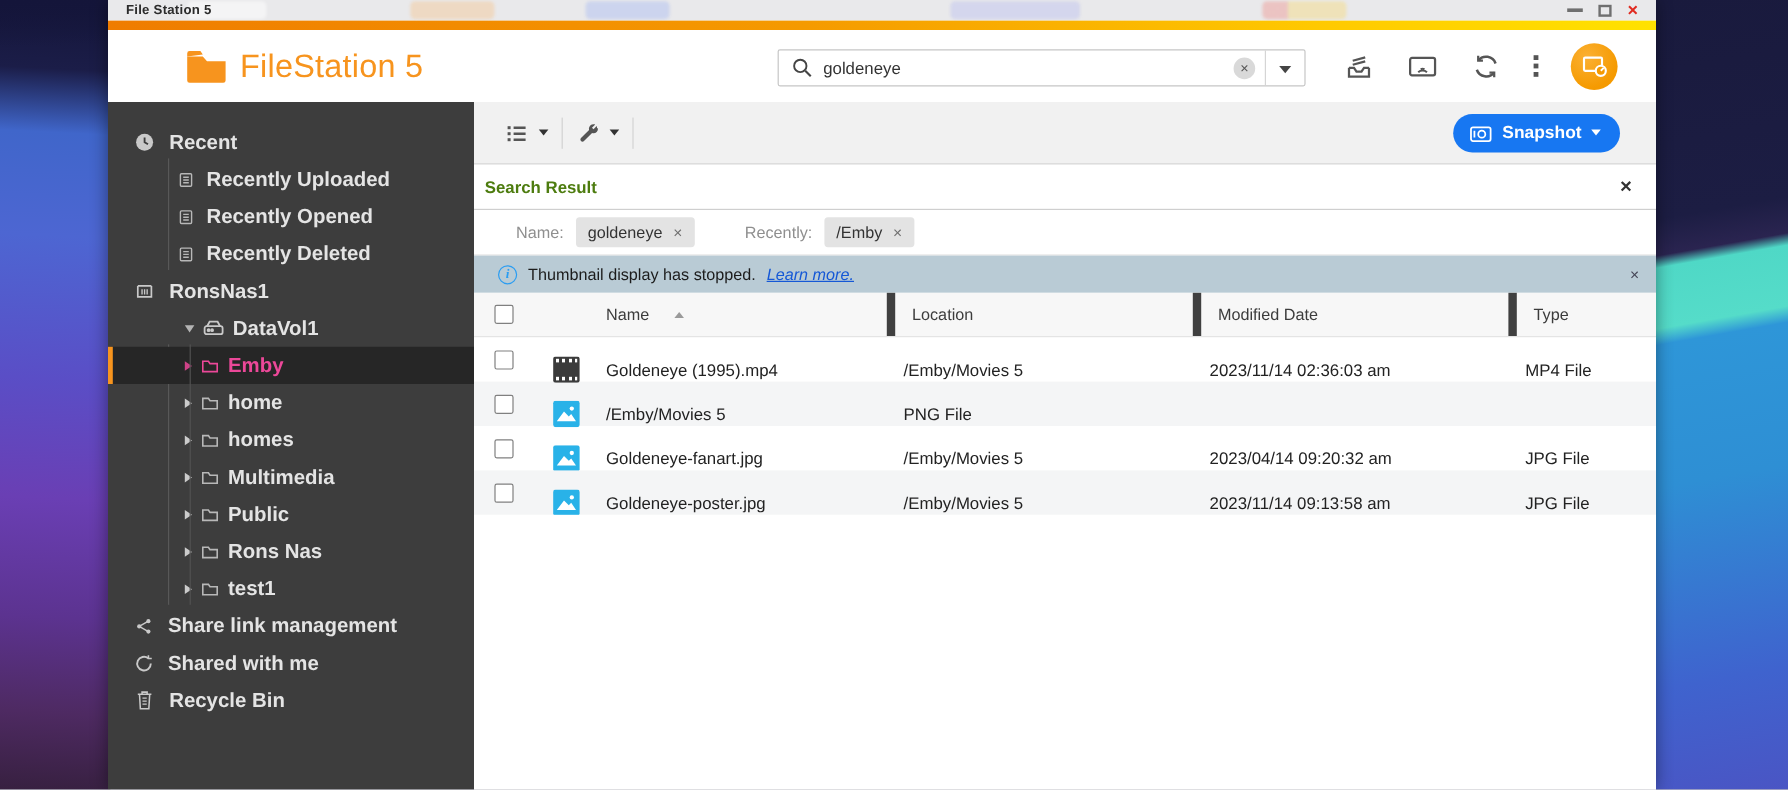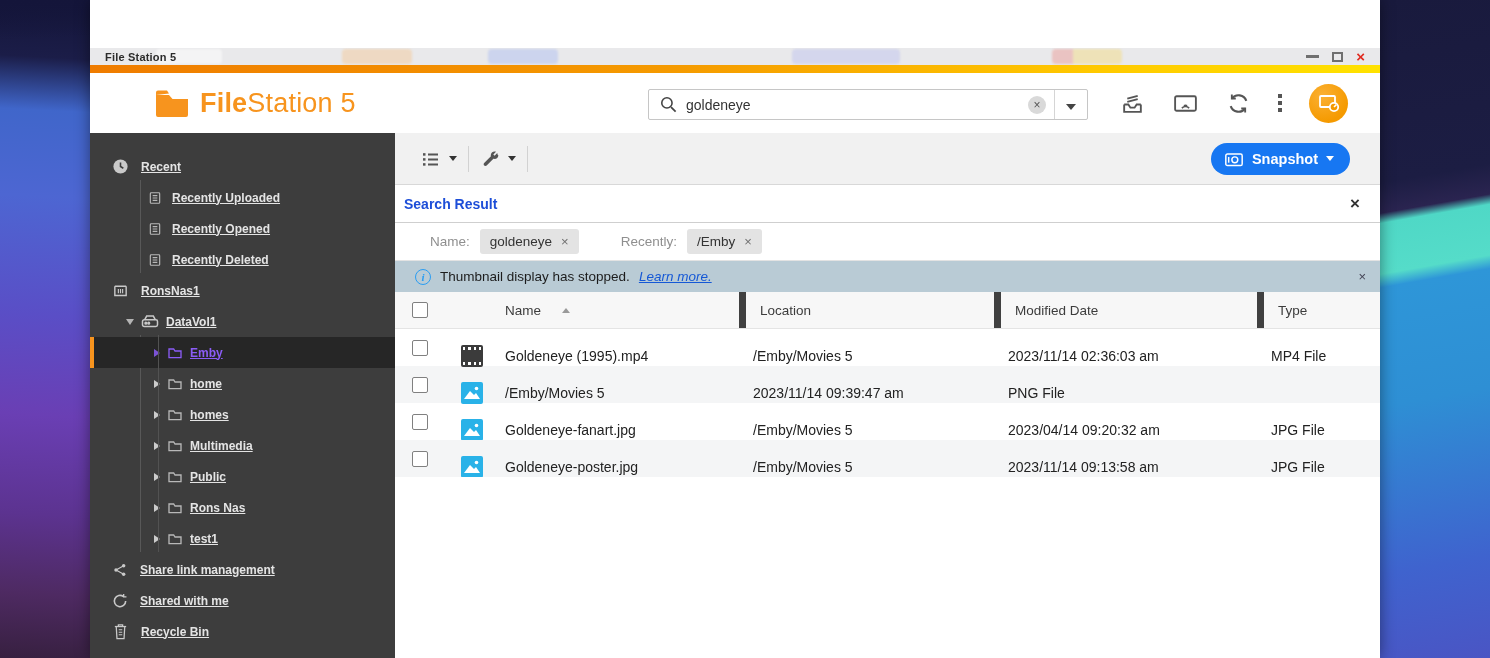--- a/index.html
+++ b/index.html
@@ -8,41 +8,41 @@
   .wall-left { position:absolute; left:0; top:0; width:92px; height:658px;
     background:linear-gradient(178deg,#14153a 0%,#16174000 6%),
                linear-gradient(183deg,#141539 0%,#1b1d48 9%,#4066ca 17%,#4d66d2 30%,#5a4ec6 48%,#6a3fb4 63%,#5c3390 78%,#4e2a62 90%,#372040 100%); }
   .wall-right { position:absolute; right:0; top:0; width:110px; height:658px;
     background:linear-gradient(170deg,#191a3d 0%,#1c1d43 27%,#2a2450 31.5%,#4fd8c6 33%,#55dcc9 40.5%,#2e96d8 42.5%,#2e8fd4 60%,#3f63ce 85%,#4a55c4 100%); }
 
   .window { position:absolute; left:90px; top:0; width:1290px; height:658px; background:#fff;
     box-shadow:0 0 14px rgba(0,0,0,.45); display:flex; flex-direction:column; }
 
   
-  .titlebar { position:relative; height:17px; background:#e9e9eb; display:flex; align-items:center; flex:0 0 auto; overflow:hidden;margin-top:48px; }
+  .titlebar { position:relative; height:17px; background:#e9e9eb; display:flex; align-items:center; flex:0 0 auto; overflow:hidden; }
   .titlebar-title { position:relative; z-index:2; font-size:11px; font-weight:700; color:#2b2b2b; padding-left:15px; letter-spacing:.2px; }
   .ghost { position:absolute; top:1px; height:15px; border-radius:4px; filter:blur(1.2px); z-index:1; }
   .ghost-1 { left:66px;  width:66px;  background:rgba(255,255,255,.5); }
   .ghost-2 { left:252px; width:70px;  background:rgba(250,190,120,.35); }
   .ghost-3 { left:398px; width:70px;  background:rgba(140,165,245,.30); }
   .ghost-4 { left:702px; width:108px; background:rgba(150,160,245,.25); }
   .ghost-5 { left:962px; width:70px;  background:linear-gradient(90deg,rgba(240,110,100,.3) 0 30%,rgba(250,215,90,.35) 30% 100%); }
   .win-controls { margin-left:auto; display:flex; align-items:center; gap:13px; padding-right:15px; position:relative; z-index:2; }
   .win-min  { width:13px; height:3px; background:#6f6f6f; display:inline-block; cursor:pointer; }
   .win-max  { width:11px; height:10px; border:2px solid #6f6f6f; display:inline-block; cursor:pointer; }
   .win-close{ color:#e02b20; font-size:15px; font-weight:700; line-height:15px; cursor:pointer; }
 
   .accentbar { height:8px; background:linear-gradient(90deg,#ef7c00 0%,#f59a00 45%,#ffc900 78%,#ffe200 100%); flex:0 0 auto; }
 
   
   .appheader { height:60px; background:#fff; display:flex; align-items:center; flex:0 0 auto; position:relative; }
   .brand { display:flex; align-items:center; gap:10px; padding-left:64px; }
   .brand svg { display:block; }
   .brand-text { font-size:27px; color:#f7941e; letter-spacing:.2px; }
-  .brand-text b { font-weight:700;text-align:center; }
+  .brand-text b { font-weight:400;text-align:center; }
   .brand-text span.light { font-weight:300; }
   .searchbox { position:absolute; left:558px; top:16px; width:440px; height:31px; border:1px solid #c6c6c6; border-radius:2px;
     display:flex; align-items:center; background:#fff; }
   .searchbox .mag { margin:0 8px 0 10px; flex:0 0 auto; }
   .searchbox input { flex:1 1 auto; border:none; outline:none; font-size:14px; color:#333; font-family:"Liberation Sans",sans-serif; background:transparent; }
   .search-clear { width:18px; height:18px; border-radius:50%; background:#d9d9d9; color:#555; font-size:12px; line-height:18px;
     text-align:center; margin-right:8px; cursor:pointer; flex:0 0 auto; }
   .search-div { width:1px; height:29px; background:#d5d5d5; flex:0 0 auto; }
   .search-caret { padding:0 11px; cursor:pointer; flex:0 0 auto; }
   .caret-dn { width:0; height:0; border-left:5px solid transparent; border-right:5px solid transparent; border-top:6px solid #444; display:inline-block; }
@@ -51,47 +51,47 @@
   .dots3 { display:flex; flex-direction:column; gap:3px; }
   .dots3 i { width:4px; height:4px; background:#555; display:block; }
   .orange-btn { width:39px; height:39px; border-radius:50%; background:radial-gradient(circle at 35% 30%,#fbb033,#f59a00 70%);
     display:flex; align-items:center; justify-content:center; cursor:pointer; }
 
   
   .appbody { flex:1 1 auto; display:flex; min-height:0; }
 
   
   .sidebar { width:305px; flex:0 0 auto; background:#3d3d3d; padding-top:18px; color:#e4e4e4; overflow:hidden; }
-  .sb-row { position:relative; height:31px; display:flex; align-items:center; font-size:12px; font-weight:700; cursor:pointer; color:#e4e4e4;text-decoration:underline; }
+  .sb-row { position:relative; height:31px; display:flex; align-items:center; font-size:17px; font-weight:700; cursor:pointer; color:#e4e4e4; }
   .sb-row .ic { display:flex; align-items:center; justify-content:center; flex:0 0 auto; }
   .sb-lvl0 { padding-left:22px; gap:12px; }
   .sb-lvl1 { padding-left:58px; gap:10px; }
-  .sb-vol  { padding-left:36px; gap:6px;text-align:center; }
+  .sb-vol  { padding-left:64px; gap:6px;text-align:center; }
   .sb-folder { padding-left:64px; gap:7px; }
   .tree-group { position:relative; }
   .tree-group.g50::before { content:""; position:absolute; left:50px; top:-2px; bottom:2px; width:1px; background:#585858; }
   .tree-group.g68::after  { content:""; position:absolute; left:68px; top:-2px; bottom:2px; width:1px; background:#525252; }
-  .sb-row.selected { background:#262626; color:#8b5cf6; }
+  .sb-row.selected { background:#262626; color:#ec4899; }
   .sb-row.selected::before { content:""; position:absolute; left:0; top:0; bottom:0; width:4px; background:#f7941e; }
   .tri-r { width:0; height:0; border-left:6px solid currentColor; border-top:4.5px solid transparent; border-bottom:4.5px solid transparent; flex:0 0 auto; opacity:.85; }
   .tri-d { width:0; height:0; border-top:6px solid currentColor; border-left:4.5px solid transparent; border-right:4.5px solid transparent; flex:0 0 auto; opacity:.85; }
   .sb-row svg { display:block; }
 
   
   .main { flex:1 1 auto; background:#fff; display:flex; flex-direction:column; min-width:0; }
   .toolbar { height:52px; background:#f1f1f1; border-bottom:1px solid #d8d8d8; display:flex; align-items:center; flex:0 0 auto; padding:0 30px 0 25px; }
   .tb-group { display:flex; align-items:center; gap:8px; padding:0 11px; cursor:pointer; }
   .tb-sep { width:1px; height:26px; background:#d2d2d2; }
   .tb-caret { width:0; height:0; border-left:4.5px solid transparent; border-right:4.5px solid transparent; border-top:5.5px solid #333; }
   .snapshot-btn { margin-left:auto; height:32px; background:#1777f2; border-radius:16px; color:#fff; font-size:14.5px; font-weight:700;
     display:flex; align-items:center; gap:8px; padding:0 16px 0 13px; cursor:pointer; }
   .snapshot-btn .tb-caret { border-top-color:#fff; }
 
   .panel-titlebar { height:38px; border-bottom:1px solid #cfcfcf; display:flex; align-items:center; padding:0 20px 0 9px; flex:0 0 auto; }
-  .panel-title { font-size:14px; font-weight:700; color:#1d4ed8; }
+  .panel-title { font-size:14px; font-weight:700; color:#4d7c0f; }
   .panel-close { margin-left:auto; font-size:17px; color:#333; cursor:pointer; font-weight:700; }
 
   .filter-row { height:38px; border-bottom:1px solid #e3e3e3; display:flex; align-items:center; gap:10px; padding-left:35px; flex:0 0 auto; font-size:13.5px; }
   .filter-label { color:#8f8f8f; }
   .chip { background:#e3e3e3; border-radius:3px; padding:5px 10px; color:#333; display:flex; align-items:center; gap:9px; }
   .chip .chip-x { color:#6f6f6f; font-size:13px; cursor:pointer; }
   .filter-gap { width:22px; }
 
   .banner { height:31px; background:#b9cbd5; display:flex; align-items:center; padding:0 14px 0 20px; gap:9px; flex:0 0 auto; font-size:13.5px; }
   .banner-text { color:#1c1c1c; }
@@ -466,21 +466,20 @@
               </span>
             <span class="cell" style="padding-left:16px;">
                 <span class="file-ic image">
               <svg width="22" height="22" viewBox="0 0 22 22">
                     <polygon points="3,17 9,9 13,13 15,11 19,17" fill="#fff"></polygon>
                     <circle cx="15.5" cy="6.5" r="1.8" fill="#fff"></circle>
                   </svg>
             </span>
               </span>
             <span class="cell">/Emby/Movies 5</span>
-            <span class="cell">2023/11/14 09:39:47 am</span>
             <span class="cell">PNG File</span>
           </div>
 
           <div class="tbl-row">
             <span class="cell-check">
                 <span class="checkbox"></span>
               </span>
             <span class="cell" style="padding-left:16px;">
                 <span class="file-ic image">
               <svg width="22" height="22" viewBox="0 0 22 22">

